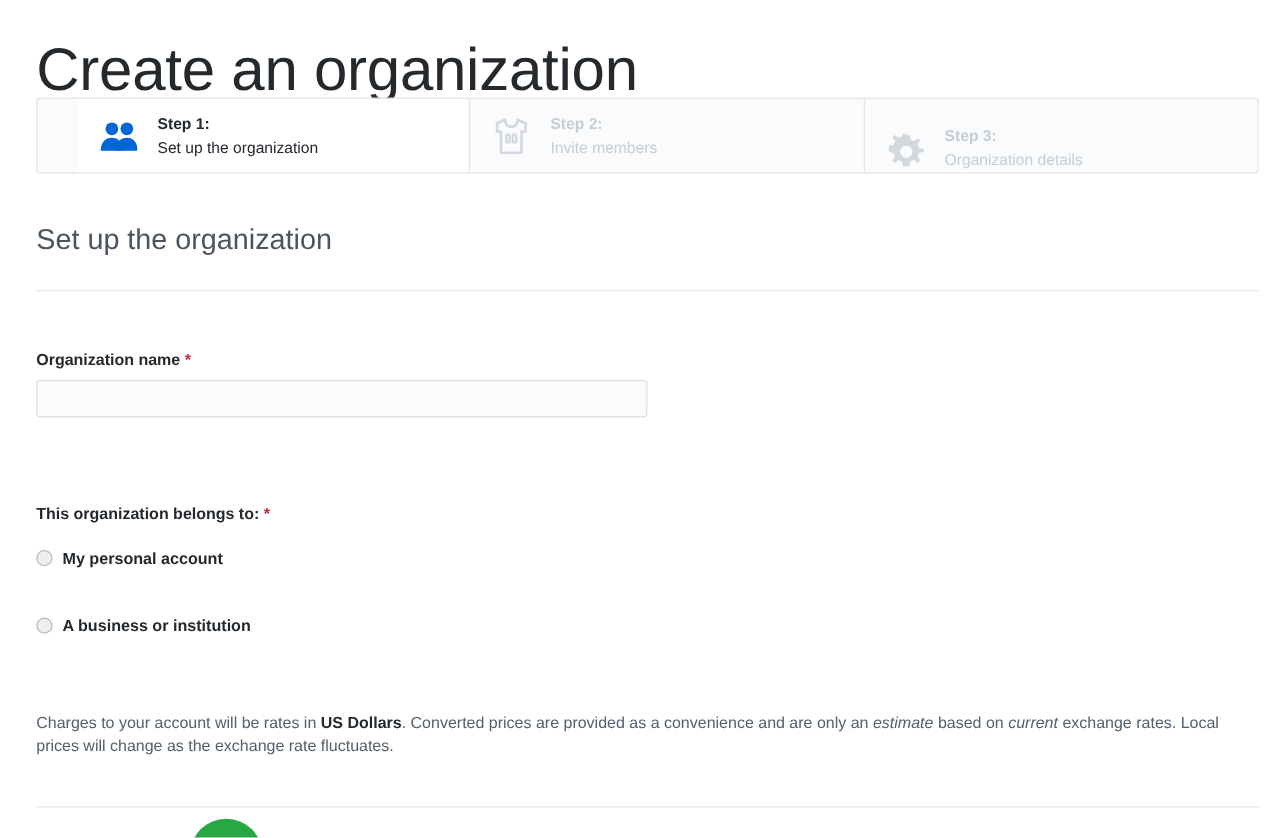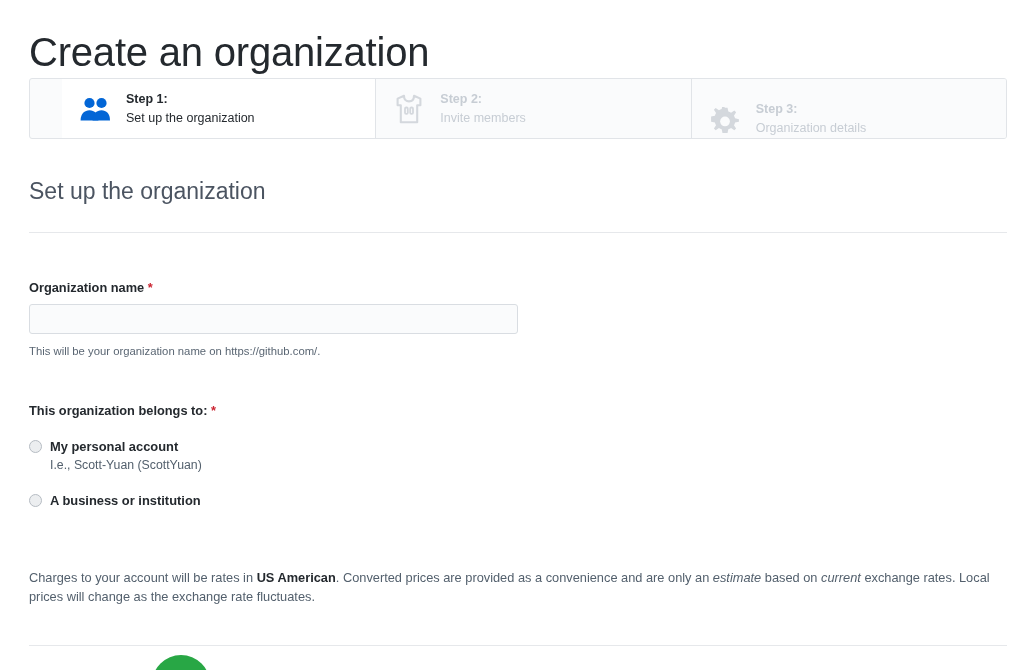--- a/index.html
+++ b/index.html
@@ -18,21 +18,21 @@
     width: 1014px;
     height: 670px;
     background: #fff;
   }
 
   
   .page-title {
     position: absolute;
     left: 29px;
     top: -2px;
-    font-size: 40px;
+    font-size: 48px;
     font-weight: 300;
     letter-spacing: -0.2px;
     color: #24292e;
     line-height: 54px;
     white-space: nowrap;
   }
 
   
   .stepper {
     position: absolute;
@@ -239,42 +239,40 @@
   <div class="section-head" style="top:176px;">
     <div class="section-title">Set up the organization</div>
   </div>
   <div class="rule" style="top:232px;"></div>
 
   <div class="field-label" style="top:279px;">
     <span>Organization name</span>
     <span class="req">*</span>
   </div>
   <input class="text-input" style="top: 304px;" type="text" placeholder="">
-  <div class="help-text" style="top:343px;">This will be your organization name on https://github.com/.</div>
 
   <div class="field-label" style="top:402px;">
     <span>This organization belongs to:</span>
     <span class="req">*</span>
   </div>
 
   <div class="radio-row" style="top:438px;">
     <div class="radio-line">
       <span class="radio-dot"></span>
       <span class="radio-title">My personal account</span>
     </div>
-    <div class="radio-sub">I.e., Scott-Yuan (ScottYuan)</div>
   </div>
 
   <div class="radio-row" style="top:492px;">
     <div class="radio-line">
       <span class="radio-dot"></span>
       <span class="radio-title">A business or institution</span>
     </div>
   </div>
 
   <div class="section-head" style="top:565px;">
-    <div class="section-sub"><span>Charges to your account will be rates in </span><b>US American</b><span>. Converted prices are provided as a convenience and are only an </span><i>estimate</i><span> based on </span><i>current</i><span> exchange rates. Local prices will change as the exchange rate fluctuates.</span></div>
+    <div class="section-sub"><span>Charges to your account will be rates in </span><b>US Dollars</b><span>. Converted prices are provided as a convenience and are only an </span><i>estimate</i><span> based on </span><i>current</i><span> exchange rates. Local prices will change as the exchange rate fluctuates.</span></div>
   </div>
   <div class="rule" style="top:645px;"></div>
 
   <div class="plan-circle"></div>
 
 </div>
 
 </body></html>

